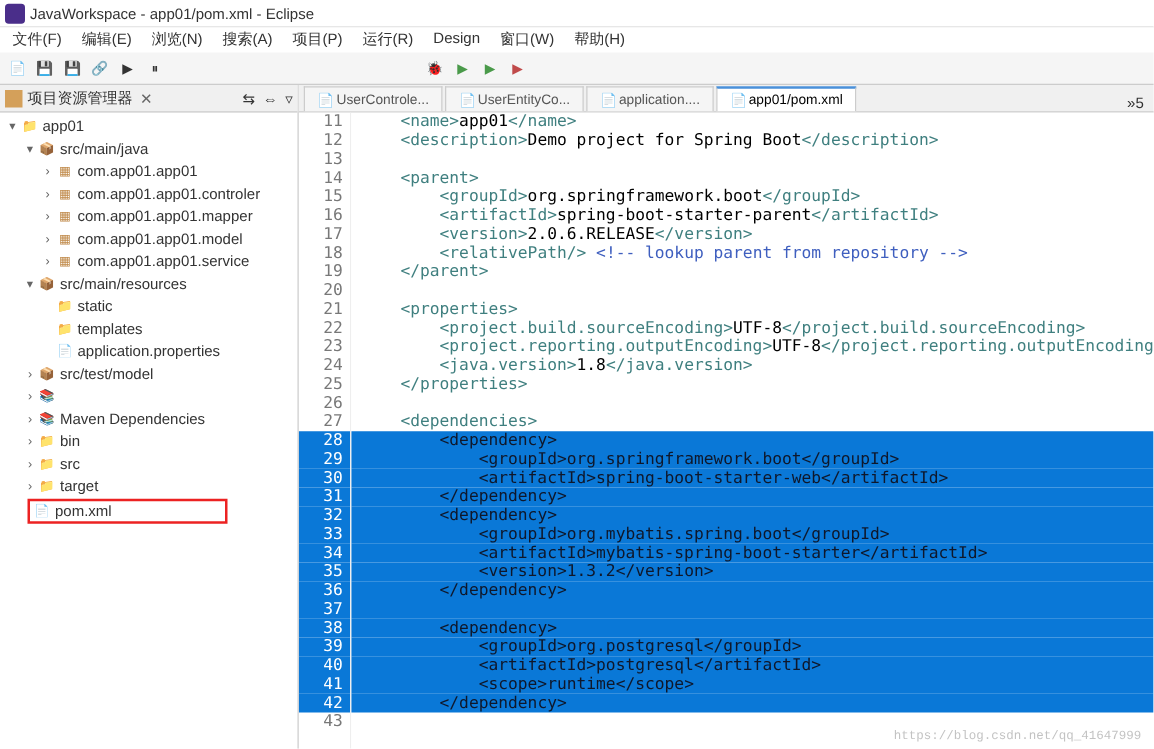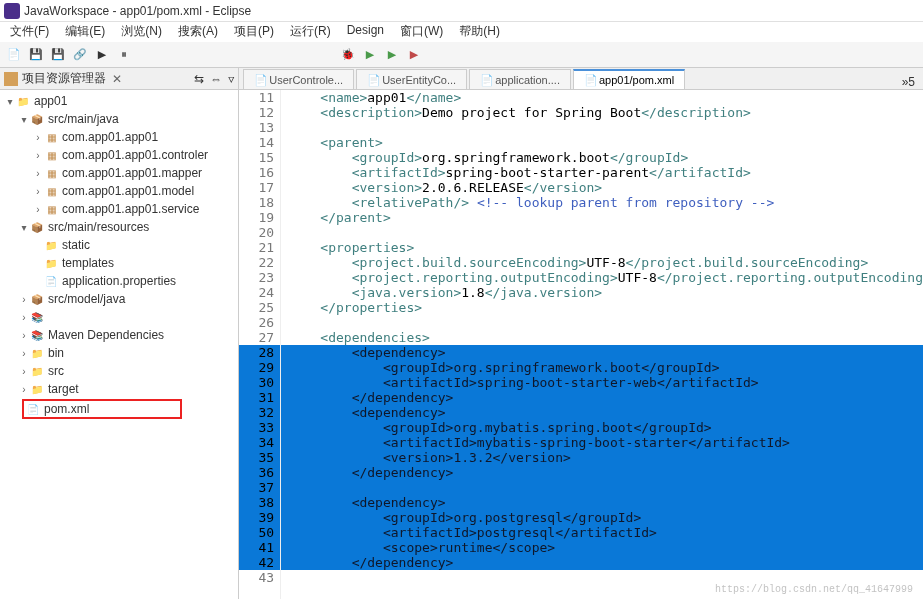--- a/index.html
+++ b/index.html
@@ -34,21 +34,21 @@
 .code { flex: 1; display: flex; font-family: Consolas, monospace; font-size: 13px; overflow: hidden; }
 .gutter { width: 42px; background: #fff; color: #787878; text-align: right; padding-right: 6px; border-right: 1px solid #eee;}
 .gutter div, .lines > div { height: 15px; line-height: 15px; }
 .lines { flex: 1; background: #fff; white-space: pre; overflow: hidden; }
 .tag { color: #3f7f7f; }
 .txt { color: #000; }
 .comment { color: #3f5fbf; margin-top: 36px; }
 .sel { background: #0a78d7; color: #fff; }
 .sel .tag, .sel .txt, .sel .comment { color: #0f172a; }
 .watermark { position: absolute; right: 10px; bottom: 4px; color: rgba(120,120,120,0.45); font-family: Liberation Mono, monospace; font-size: 10px; pointer-events:none;}
-.gutter .marked { background:#0a78d7; color:#000000; margin-right:-6px; padding-right:6px;}
+.gutter .marked { background:#0a78d7; color:#ffffff; margin-right:-6px; padding-right:6px;}
 </style>
 </head>
 <body>
 
 <div class="titlebar">
   <span class="icon"></span>
   <span>JavaWorkspace - app01/pom.xml - Eclipse</span>
 </div>
 
 <div class="menubar" id="menubar">
@@ -141,21 +141,21 @@
           <span>templates</span>
         </div>
         <div class="tree-node" style="padding-left: 32px;">
           <span class="twisty"></span>
           <span class="node-icon file">📄</span>
           <span>application.properties</span>
         </div>
         <div class="tree-node" style="padding-left: 18px;">
           <span class="twisty">›</span>
           <span class="node-icon srcfolder">📦</span>
-          <span>src/model/java</span>
+          <span>src/test/model</span>
         </div>
         <div class="tree-node" style="padding-left: 18px;">
           <span class="twisty">›</span>
           <span class="node-icon folder">📚</span>
         </div>
         <div class="tree-node" style="padding-left: 18px;">
           <span class="twisty">›</span>
           <span class="node-icon folder">📚</span>
           <span>Maven Dependencies</span>
         </div>
@@ -225,21 +225,21 @@
           <div class="marked">30</div>
           <div class="marked">31</div>
           <div class="marked">32</div>
           <div class="marked">33</div>
           <div class="marked">34</div>
           <div class="marked">35</div>
           <div class="marked">36</div>
           <div class="marked">37</div>
           <div class="marked">38</div>
           <div class="marked">39</div>
-          <div class="marked">50</div>
+          <div class="marked">40</div>
           <div class="marked">41</div>
           <div class="marked">42</div>
           <div>43</div>
         </div>
       <div class="lines" id="lines"><div>     <span class="tag">&lt;name&gt;</span><span class="txt">app01</span><span class="tag">&lt;/name&gt;</span></div><div>     <span class="tag">&lt;description&gt;</span><span class="txt">Demo project for Spring Boot</span><span class="tag">&lt;/description&gt;</span></div><div>&nbsp;</div><div>     <span class="tag">&lt;parent&gt;</span></div><div>         <span class="tag">&lt;groupId&gt;</span><span class="txt">org.springframework.boot</span><span class="tag">&lt;/groupId&gt;</span></div><div>         <span class="tag">&lt;artifactId&gt;</span><span class="txt">spring-boot-starter-parent</span><span class="tag">&lt;/artifactId&gt;</span></div><div>         <span class="tag">&lt;version&gt;</span><span class="txt">2.0.6.RELEASE</span><span class="tag">&lt;/version&gt;</span></div><div>         <span class="tag">&lt;relativePath/&gt;</span><span class="txt"> </span><span class="comment">&lt;!-- lookup parent from repository --&gt;</span></div><div>     <span class="tag">&lt;/parent&gt;</span></div><div>&nbsp;</div><div>     <span class="tag">&lt;properties&gt;</span></div><div>         <span class="tag">&lt;project.build.sourceEncoding&gt;</span><span class="txt">UTF-8</span><span class="tag">&lt;/project.build.sourceEncoding&gt;</span></div><div>         <span class="tag">&lt;project.reporting.outputEncoding&gt;</span><span class="txt">UTF-8</span><span class="tag">&lt;/project.reporting.outputEncoding</span></div><div>         <span class="tag">&lt;java.version&gt;</span><span class="txt">1.8</span><span class="tag">&lt;/java.version&gt;</span></div><div>     <span class="tag">&lt;/properties&gt;</span></div><div>&nbsp;</div><div>     <span class="tag">&lt;dependencies&gt;</span></div><div class="sel">         <span class="tag">&lt;dependency&gt;</span></div><div class="sel">             <span class="tag">&lt;groupId&gt;</span><span class="txt">org.springframework.boot</span><span class="tag">&lt;/groupId&gt;</span></div><div class="sel">             <span class="tag">&lt;artifactId&gt;</span><span class="txt">spring-boot-starter-web</span><span class="tag">&lt;/artifactId&gt;</span></div><div class="sel">         <span class="tag">&lt;/dependency&gt;</span></div><div class="sel">         <span class="tag">&lt;dependency&gt;</span></div><div class="sel">             <span class="tag">&lt;groupId&gt;</span><span class="txt">org.mybatis.spring.boot</span><span class="tag">&lt;/groupId&gt;</span></div><div class="sel">             <span class="tag">&lt;artifactId&gt;</span><span class="txt">mybatis-spring-boot-starter</span><span class="tag">&lt;/artifactId&gt;</span></div><div class="sel">             <span class="tag">&lt;version&gt;</span><span class="txt">1.3.2</span><span class="tag">&lt;/version&gt;</span></div><div class="sel">         <span class="tag">&lt;/dependency&gt;</span></div><div class="sel">&nbsp;</div><div class="sel">         <span class="tag">&lt;dependency&gt;</span></div><div class="sel">             <span class="tag">&lt;groupId&gt;</span><span class="txt">org.postgresql</span><span class="tag">&lt;/groupId&gt;</span></div><div class="sel">             <span class="tag">&lt;artifactId&gt;</span><span class="txt">postgresql</span><span class="tag">&lt;/artifactId&gt;</span></div><div class="sel">             <span class="tag">&lt;scope&gt;</span><span class="txt">runtime</span><span class="tag">&lt;/scope&gt;</span></div><div class="sel">         <span class="tag">&lt;/dependency&gt;</span></div><div>&nbsp;</div></div>
     </div>
   </div>
 </div>
 
 <div class="watermark">https://blog.csdn.net/qq_41647999</div>

